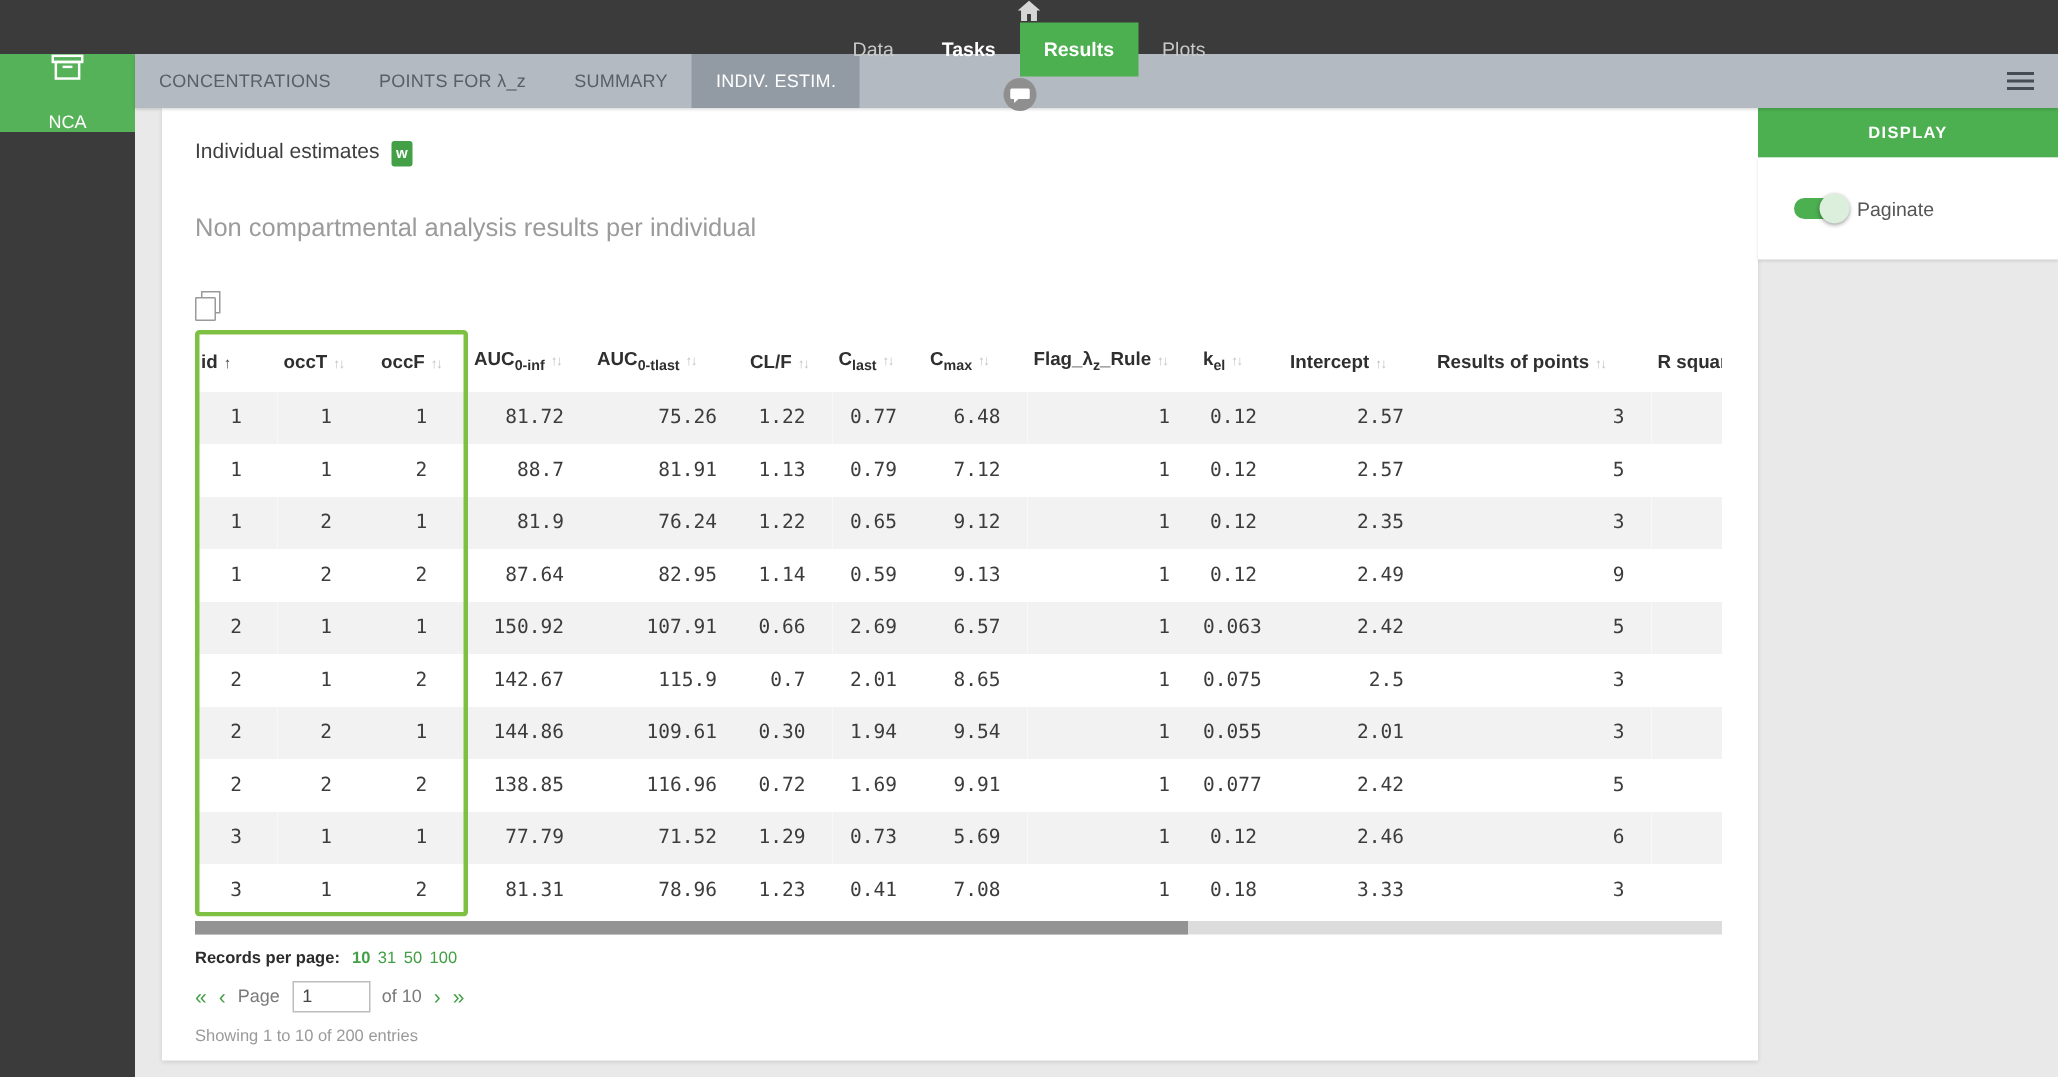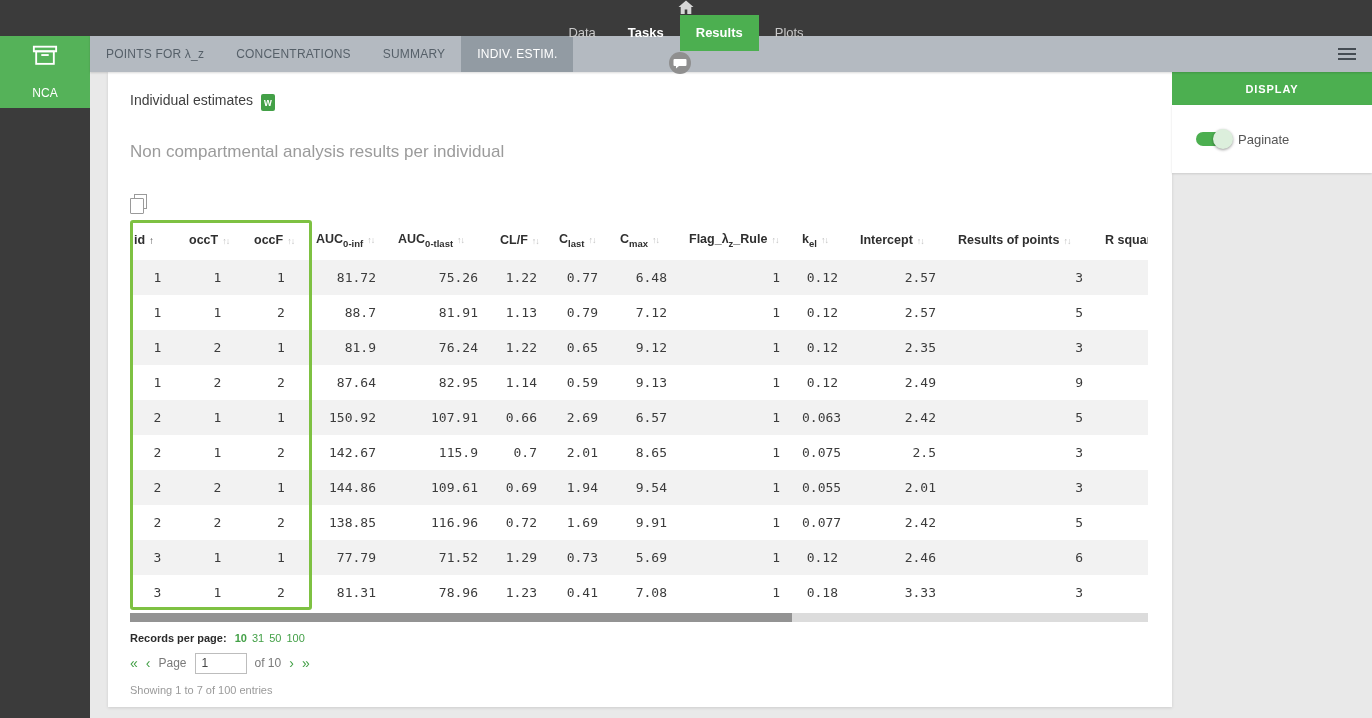--- a/index.html
+++ b/index.html
@@ -11,21 +11,21 @@
   .home { width:46px; height:36px; display:flex; align-items:center; justify-content:center; cursor:pointer; }
   .nav { display:flex; height:36px; }
   .nav-item { padding:0 16px; height:36px; line-height:36px; font-size:13px; color:#c9c9c9; cursor:pointer; }
   .nav-item.strong { color:#fff; font-weight:bold;text-align:center; }
   .nav-item.active { background:#4caf50; color:#fff; font-weight:bold; }
   .topbar .spacer { flex:1; }
   .chat { margin-right:12px; cursor:pointer; display:flex; align-items:center; }
 
   
   .sidebar { position:absolute; top:36px; left:0; width:90px; bottom:0; background:#3b3b3b; }
-  .nca { height:72px; background:#55b259; display:flex; flex-direction:column; align-items:center; justify-content:center; gap:20px; cursor:pointer; }
+  .nca { height:52px; background:#55b259; display:flex; flex-direction:column; align-items:center; justify-content:center; gap:20px; cursor:pointer; }
   .nca .proj { color:#fff; font-size:12px; }
 
   
   .tabbar { position:absolute; top:36px; left:90px; right:0; height:36px; background:#b4bac1; display:flex; align-items:stretch; z-index:5; box-shadow:0 1px 2px rgba(0,0,0,.15); }
   .tabs { display:flex; }
   .tab { padding:0 16px; line-height:36px; font-size:12px; color:#566069; letter-spacing:.2px; cursor:pointer; white-space:nowrap; }
   .tab.active { background:#929ba3; color:#fff; }
   .burger-wrap { margin-left:auto; display:flex; align-items:center; padding-right:16px; cursor:pointer; }
   .burger { display:flex; flex-direction:column; gap:3px; }
   .burger i { display:block; width:18px; height:2px; background:#454c53; }
@@ -104,22 +104,22 @@
       <rect x="2" y="1.5" width="24" height="5"></rect>
       <rect x="4.5" y="6.5" width="19" height="13.5"></rect>
       <line x1="10" y1="10.5" x2="18" y2="10.5"></line>
     </svg>
     <span class="proj">NCA</span>
   </div>
 </div>
 
 <div class="tabbar">
   <div class="tabs">
+      <div class="tab">CONCENTRATIONS</div>
       <div class="tab">POINTS FOR λ_z</div>
-      <div class="tab">CONCENTRATIONS</div>
       <div class="tab">SUMMARY</div>
       <div class="tab active">INDIV. ESTIM.</div>
     </div>
   <div class="burger-wrap">
     <div class="burger">
         <i></i>
         <i></i>
         <i></i>
       </div>
   </div>
@@ -260,21 +260,21 @@
               <td class="right">2.5</td>
               <td class="right">3</td>
               <td class="right"></td>
             </tr>
             <tr>
               <td class="center">2</td>
               <td class="center">2</td>
               <td class="center">1</td>
               <td class="right">144.86</td>
               <td class="right">109.61</td>
-              <td class="right">0.69</td>
+              <td class="right">0.30</td>
               <td class="right">1.94</td>
               <td class="right">9.54</td>
               <td class="right">1</td>
               <td class="right">0.055</td>
               <td class="right">2.01</td>
               <td class="right">3</td>
               <td class="right"></td>
             </tr>
             <tr>
               <td class="center">2</td>
@@ -338,21 +338,21 @@
     <div class="pager">
       <span class="pbtn">«</span>
       <span class="pbtn">‹</span>
       <span>Page</span>
       <input value="1" style="">
       <span>of 10</span>
       <span class="pbtn">›</span>
       <span class="pbtn">»</span>
     </div>
 
-    <div class="summary">Showing 1 to 7 of 100 entries</div>
+    <div class="summary">Showing 1 to 10 of 200 entries</div>
   </div>
 </div>
 
 <div class="rightpanel">
   <div class="display-h">DISPLAY</div>
   <div class="display-body">
     <span class="switch on">
       <span class="knob"></span>
     </span>
     <span class="toggle-label">Paginate</span>

